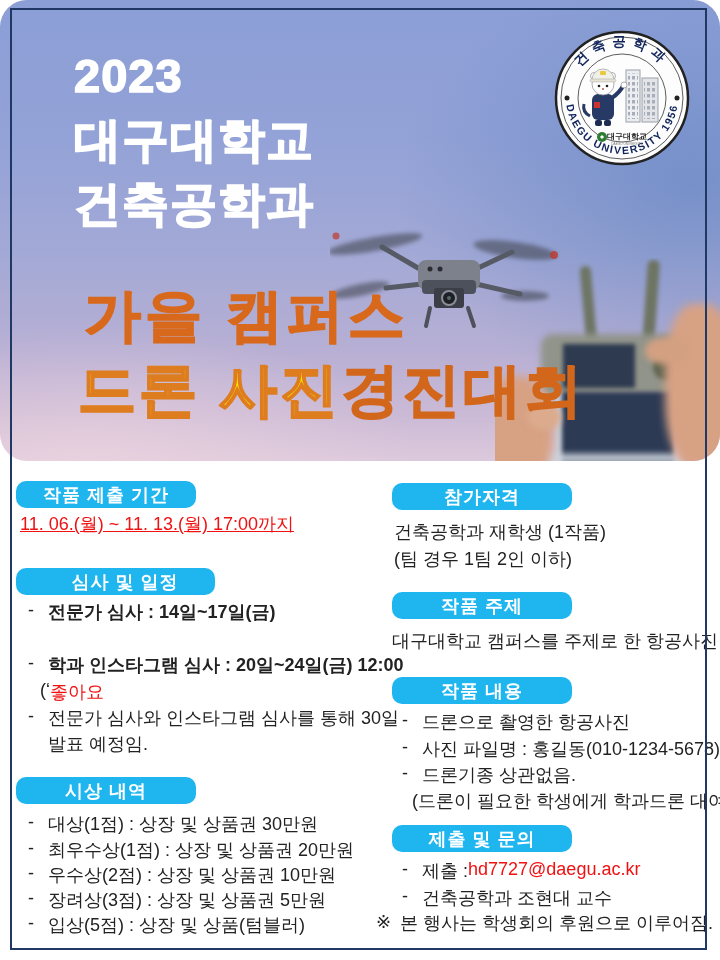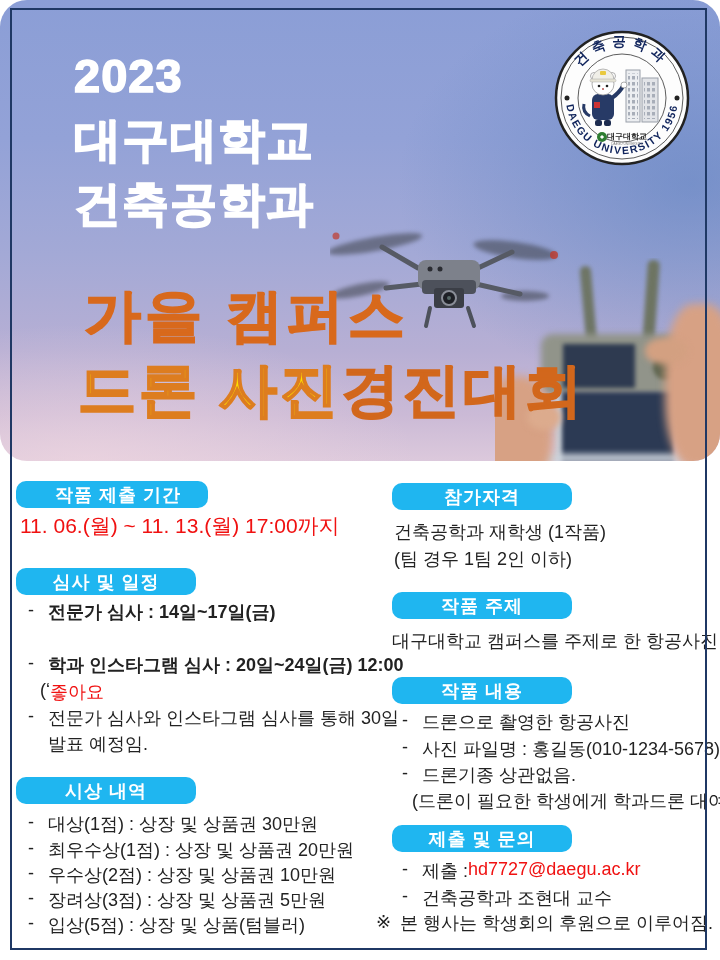--- a/index.html
+++ b/index.html
@@ -54,21 +54,21 @@
   .info{position:absolute;left:0;top:461px;width:720px;height:499px;background:#ffffff;}
   .badge{
     position:absolute;width:180px;height:27px;background:#1FB6F0;border-radius:10px;
     color:#fff;font-weight:700;font-size:18px;letter-spacing:1px;
     display:flex;align-items:center;justify-content:center;white-space:nowrap;
   }
   .line{position:absolute;font-size:18px;color:#222;white-space:nowrap;display:flex;}
   .b{font-weight:700;}
   .red{color:#F01111;}
   .mk{width:20px;flex:none;}
-  .period{font-size:21px;font-weight:400;}
+  .period{font-size:18px;font-weight:400;text-decoration:underline;}
   
   .frame{position:absolute;left:10px;top:8px;right:13px;bottom:10px;border:2px solid #1F3864;z-index:9;pointer-events:none;}
 </style>
 </head>
 <body>
 
 <div class="poster">
 
   <div class="sky">
 
@@ -172,24 +172,24 @@
     </svg>
 
     <div class="main-title1">가을 캠퍼스</div>
     <div class="main-title2">
       <span class="t-yellow">드론 사진</span><span class="t-orange">경진대회</span>
     </div>
   </div>
 
   <div class="info">
 
-    <div class="badge" style="left:16px;top:20px;padding-left:12px;">작품 제출 기간</div>
+    <div class="badge" style="left:16px;top:20px;">작품 제출 기간</div>
     <div class="line period red" style="left:20px;top:51px;">11. 06.(월) ~ 11. 13.(월) 17:00까지</div>
 
-    <div class="badge" style="left:16px;top:107px;">심사 및 일정</div>
+    <div class="badge" style="left:16px;top:107px;padding-left:19px;">심사 및 일정</div>
     <div class="line" style="left:28px;top:139px;">
       <span class="mk">-</span>
       <span class="b">전문가 심사 : 14일~17일(금)</span>
     </div>
     <div class="line" style="left:28px;top:192px;">
       <span class="mk">-</span>
       <span class="b">학과 인스타그램 심사 : 20일~24일(금) 12:00</span>
     </div>
     <div class="line" style="left:40px;top:219px;">
       <span>(‘</span>

